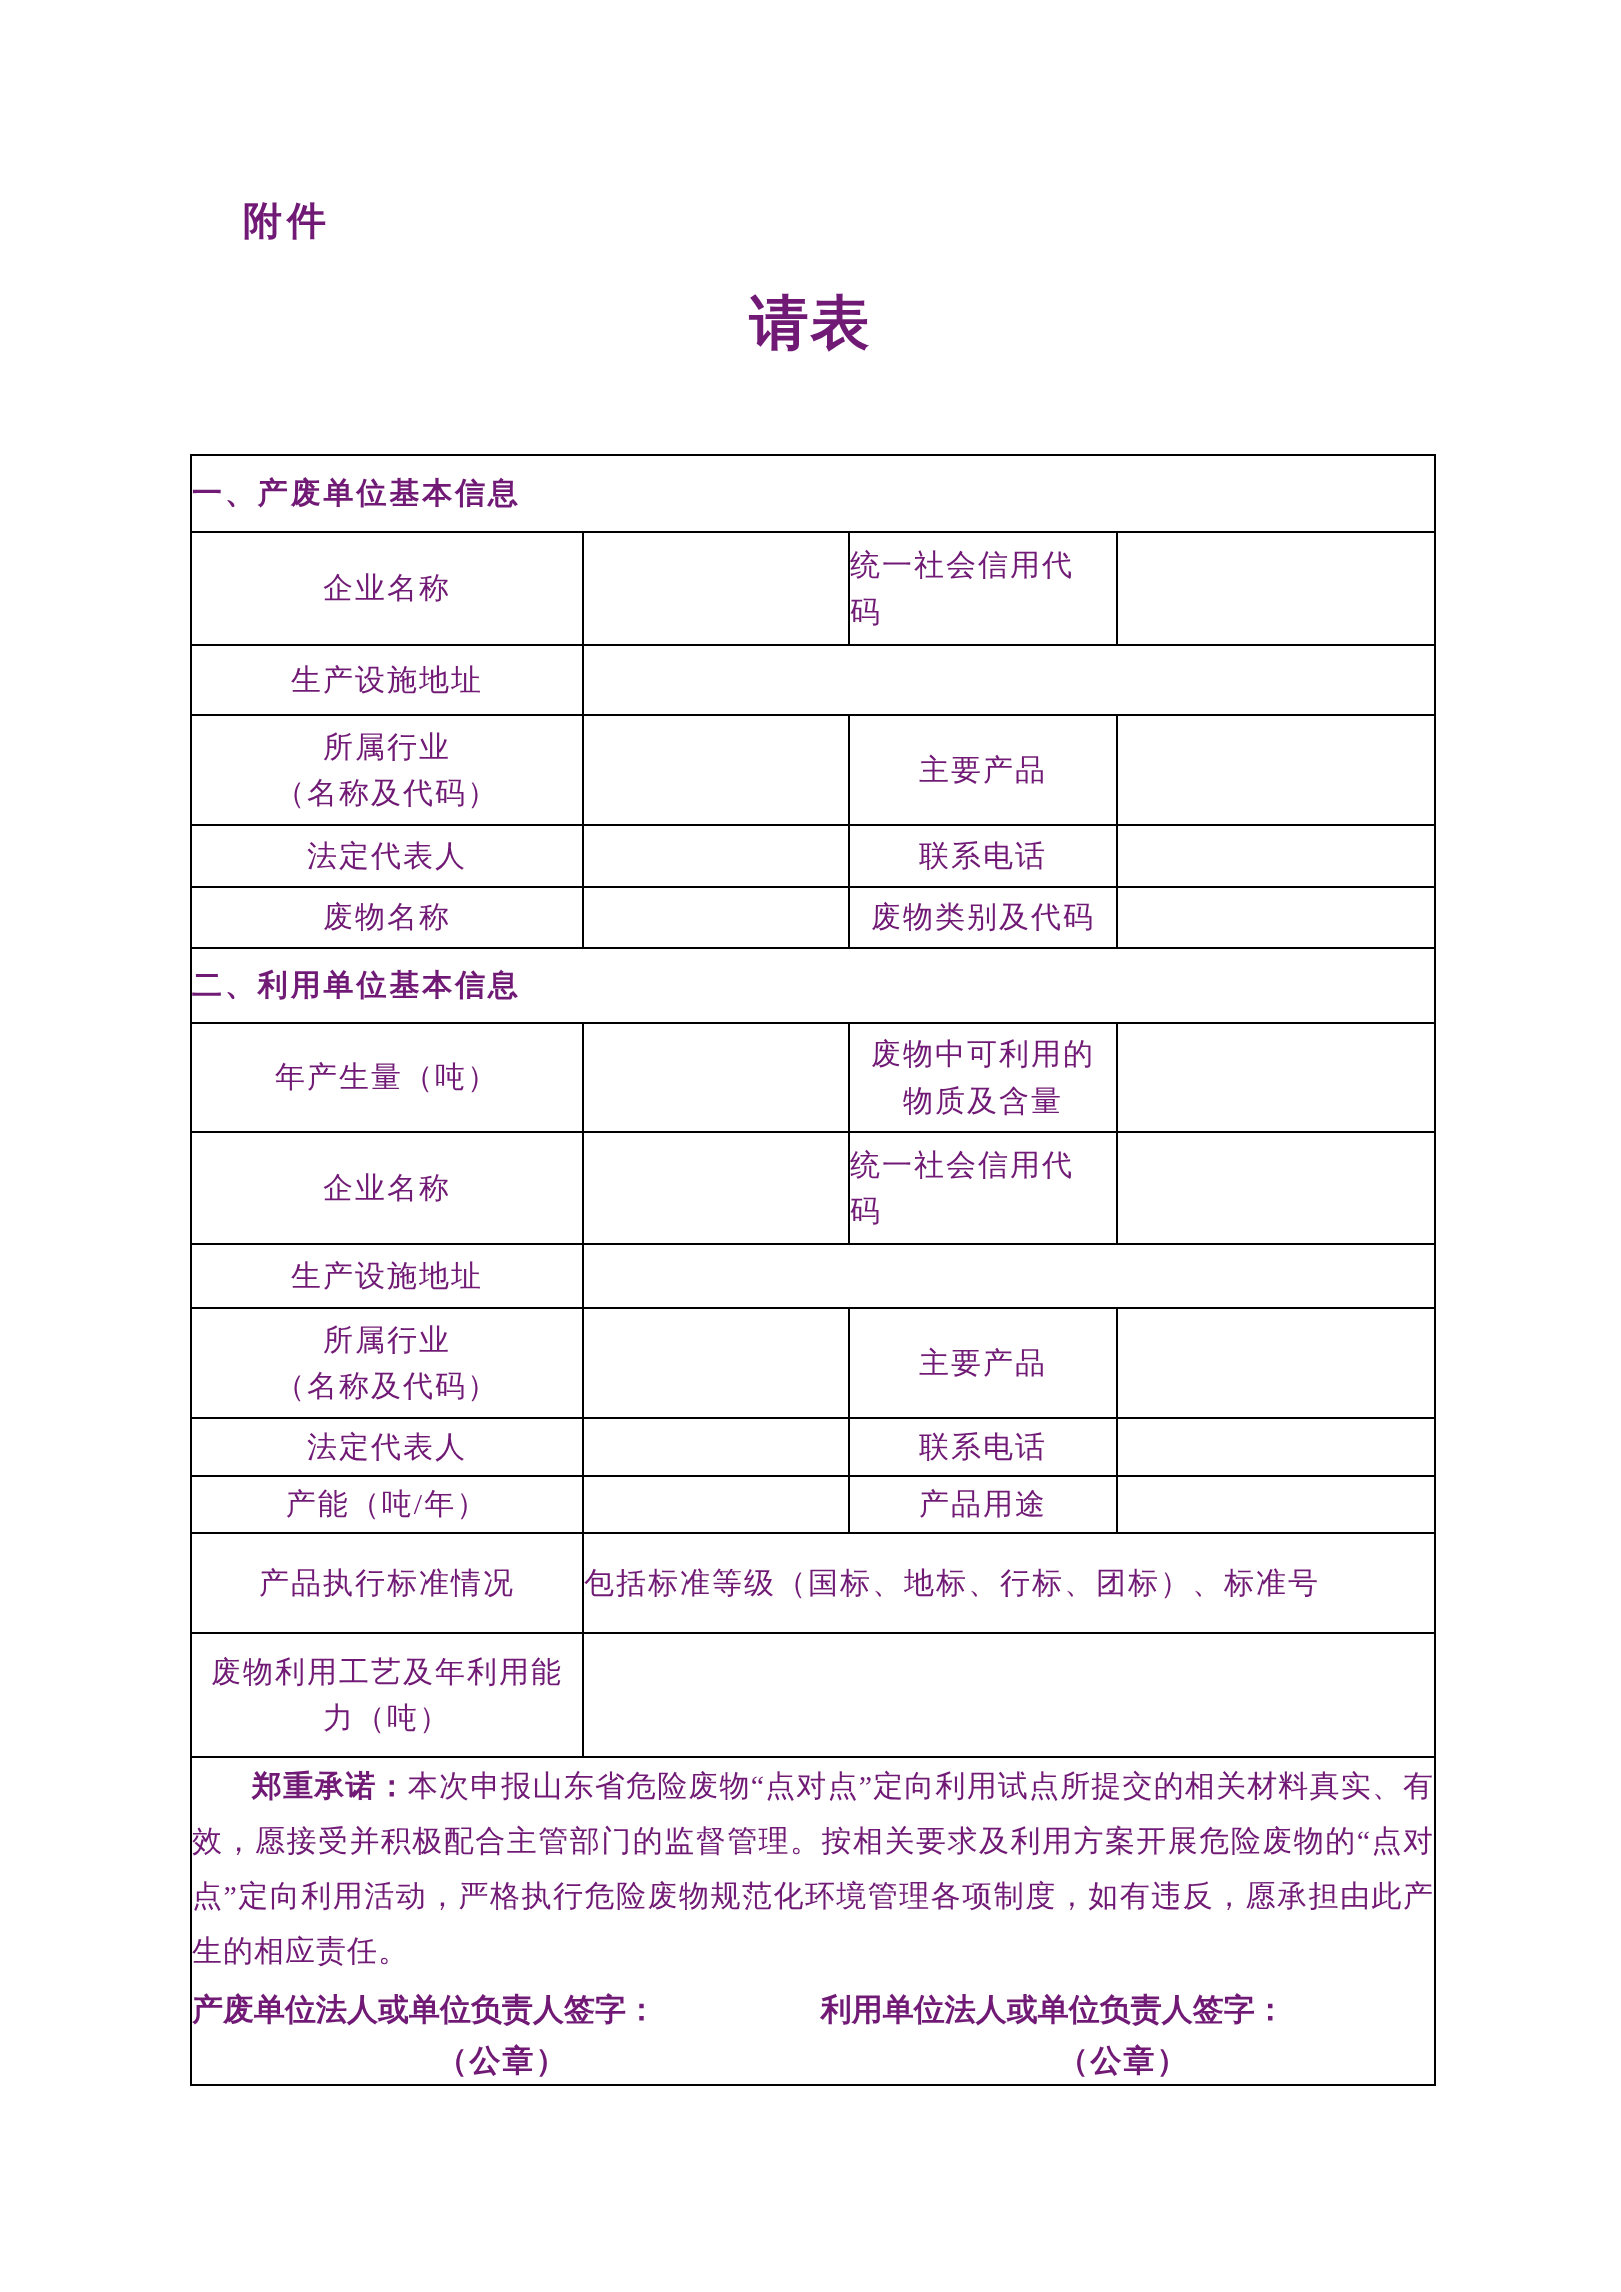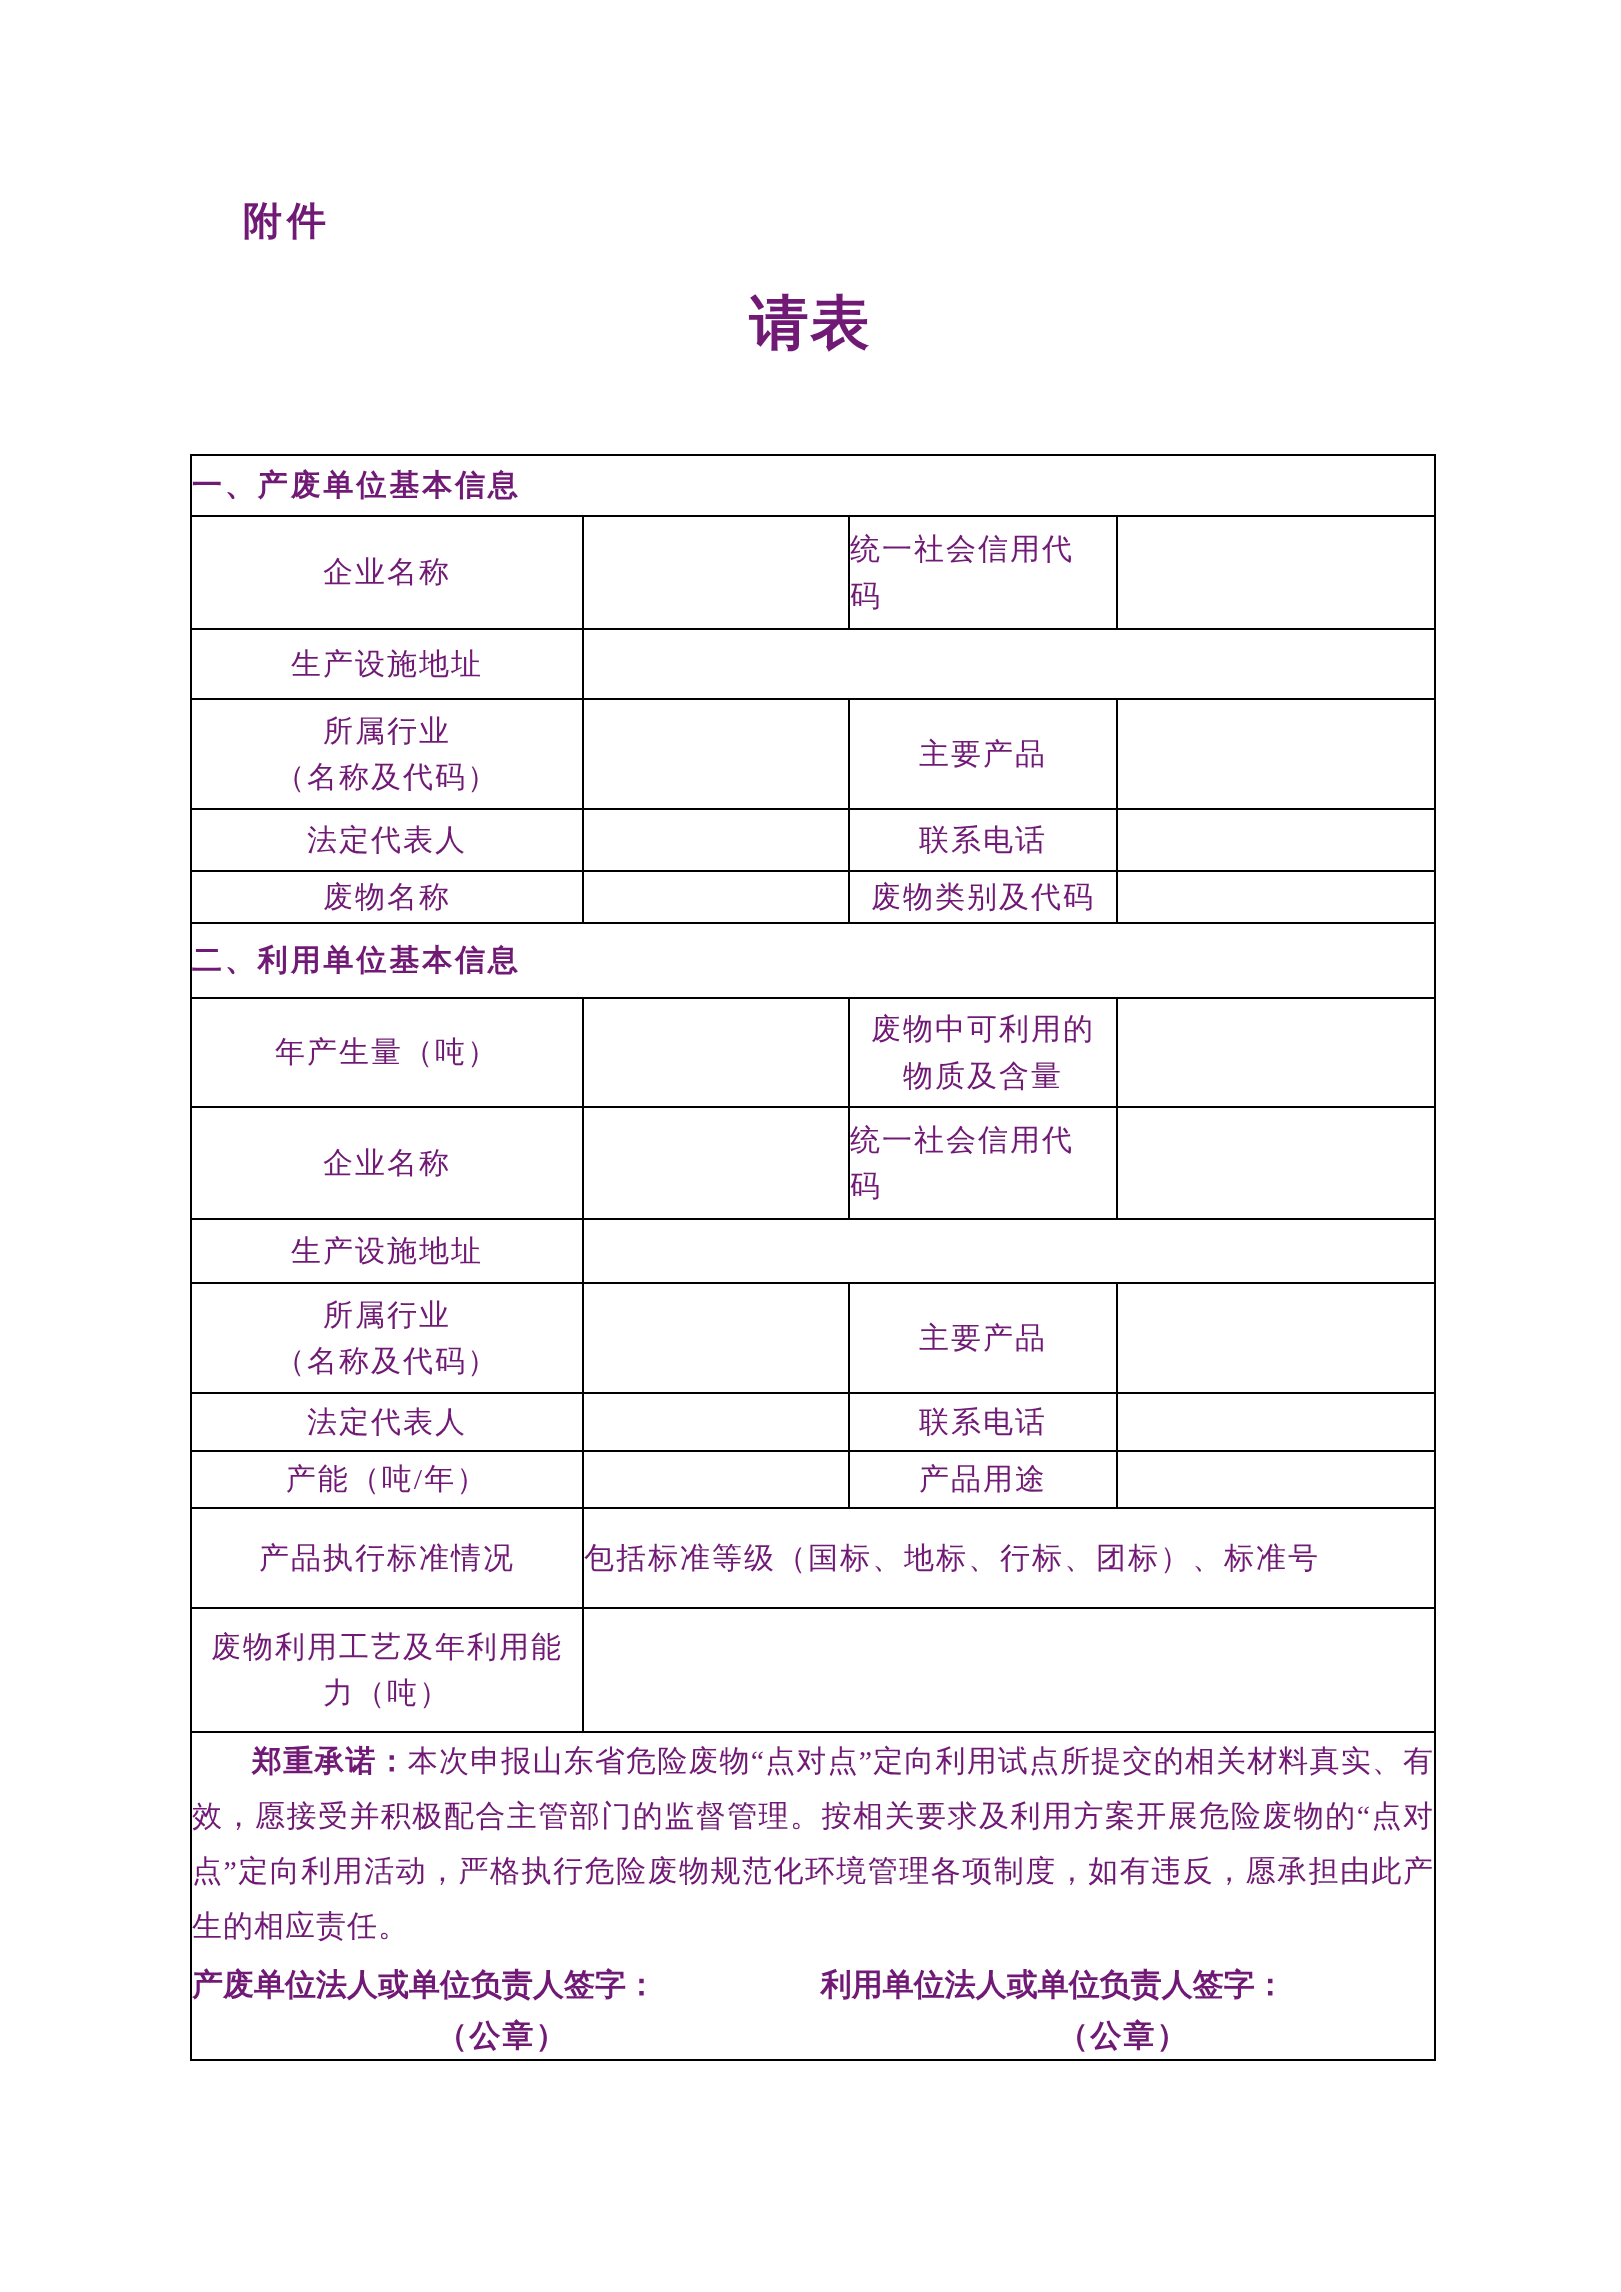--- a/index.html
+++ b/index.html
@@ -83,21 +83,21 @@
 
   <table class="doc-table">
     <colgroup>
       <col style="width:392px">
         <col style="width:266px">
         <col style="width:268px">
         <col style="width:318px">
     </colgroup>
 
     <tbody>
-        <tr style="height:61px">
+        <tr style="height:77px">
       <td colspan="4" class="sec-hdr">一、产废单位基本信息</td>
     </tr>
 
     <tr style="height:113px">
       <td class="lbl">企业名称</td>
       <td></td>
       <td class="lbl-left">
         <span class="ln">统一社会信用代</span>
         <span class="ln">码</span>
       </td>
@@ -119,21 +119,21 @@
       <td></td>
     </tr>
 
     <tr style="height:62px">
       <td class="lbl">法定代表人</td>
       <td></td>
       <td class="lbl">联系电话</td>
       <td></td>
     </tr>
 
-    <tr style="height:52px">
+    <tr style="height:61px">
       <td class="lbl">废物名称</td>
       <td></td>
       <td class="lbl">废物类别及代码</td>
       <td></td>
     </tr>
 
     <tr style="height:75px">
       <td colspan="4" class="sec-hdr">二、利用单位基本信息</td>
     </tr>
 

